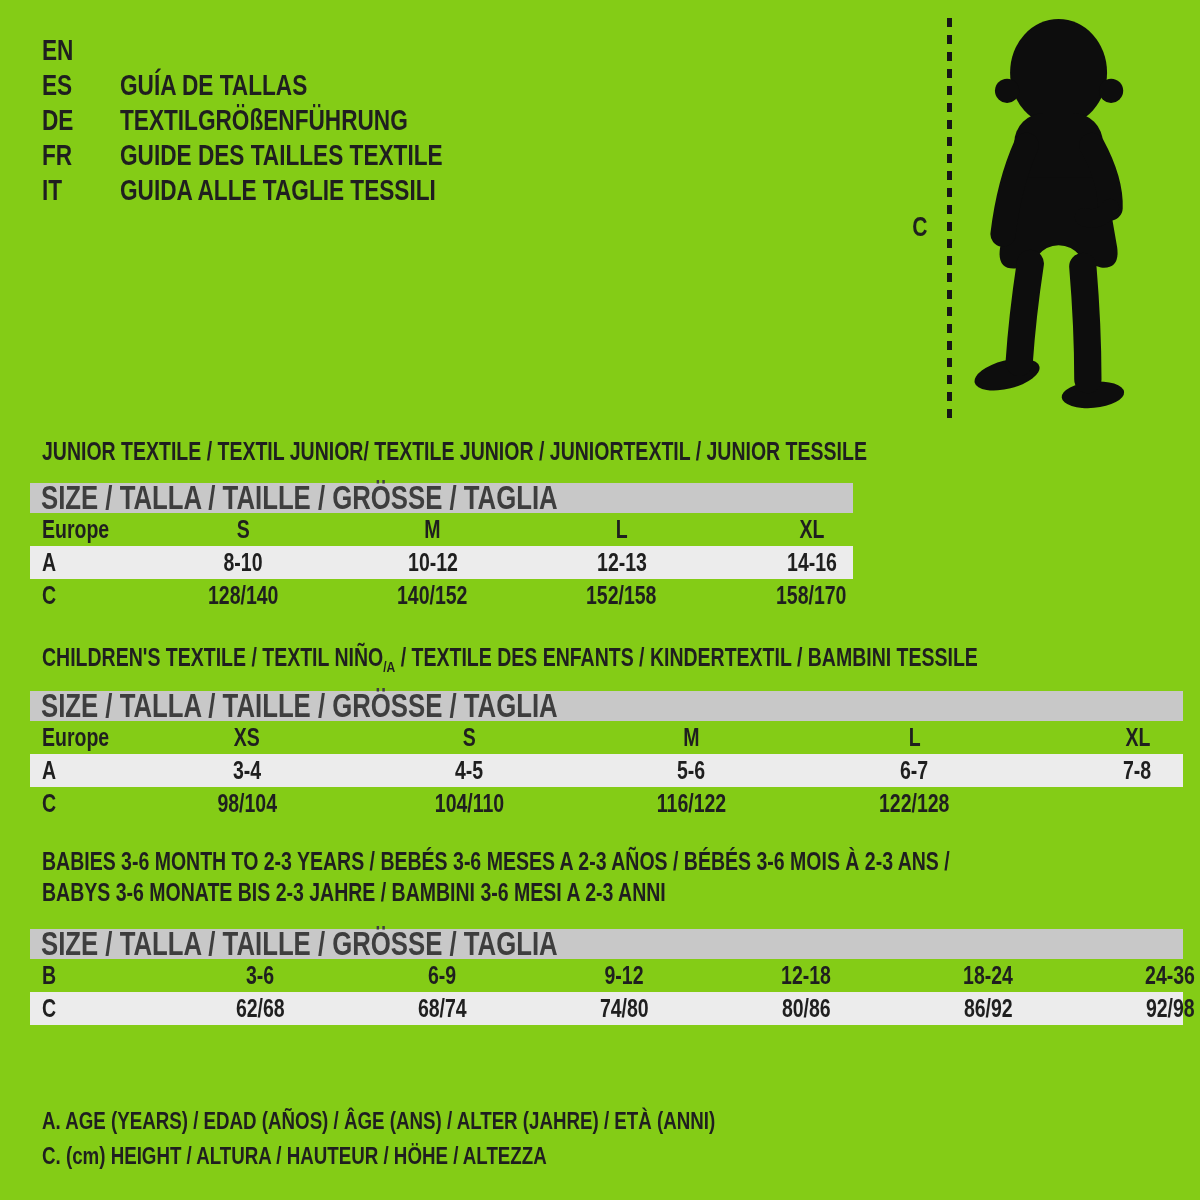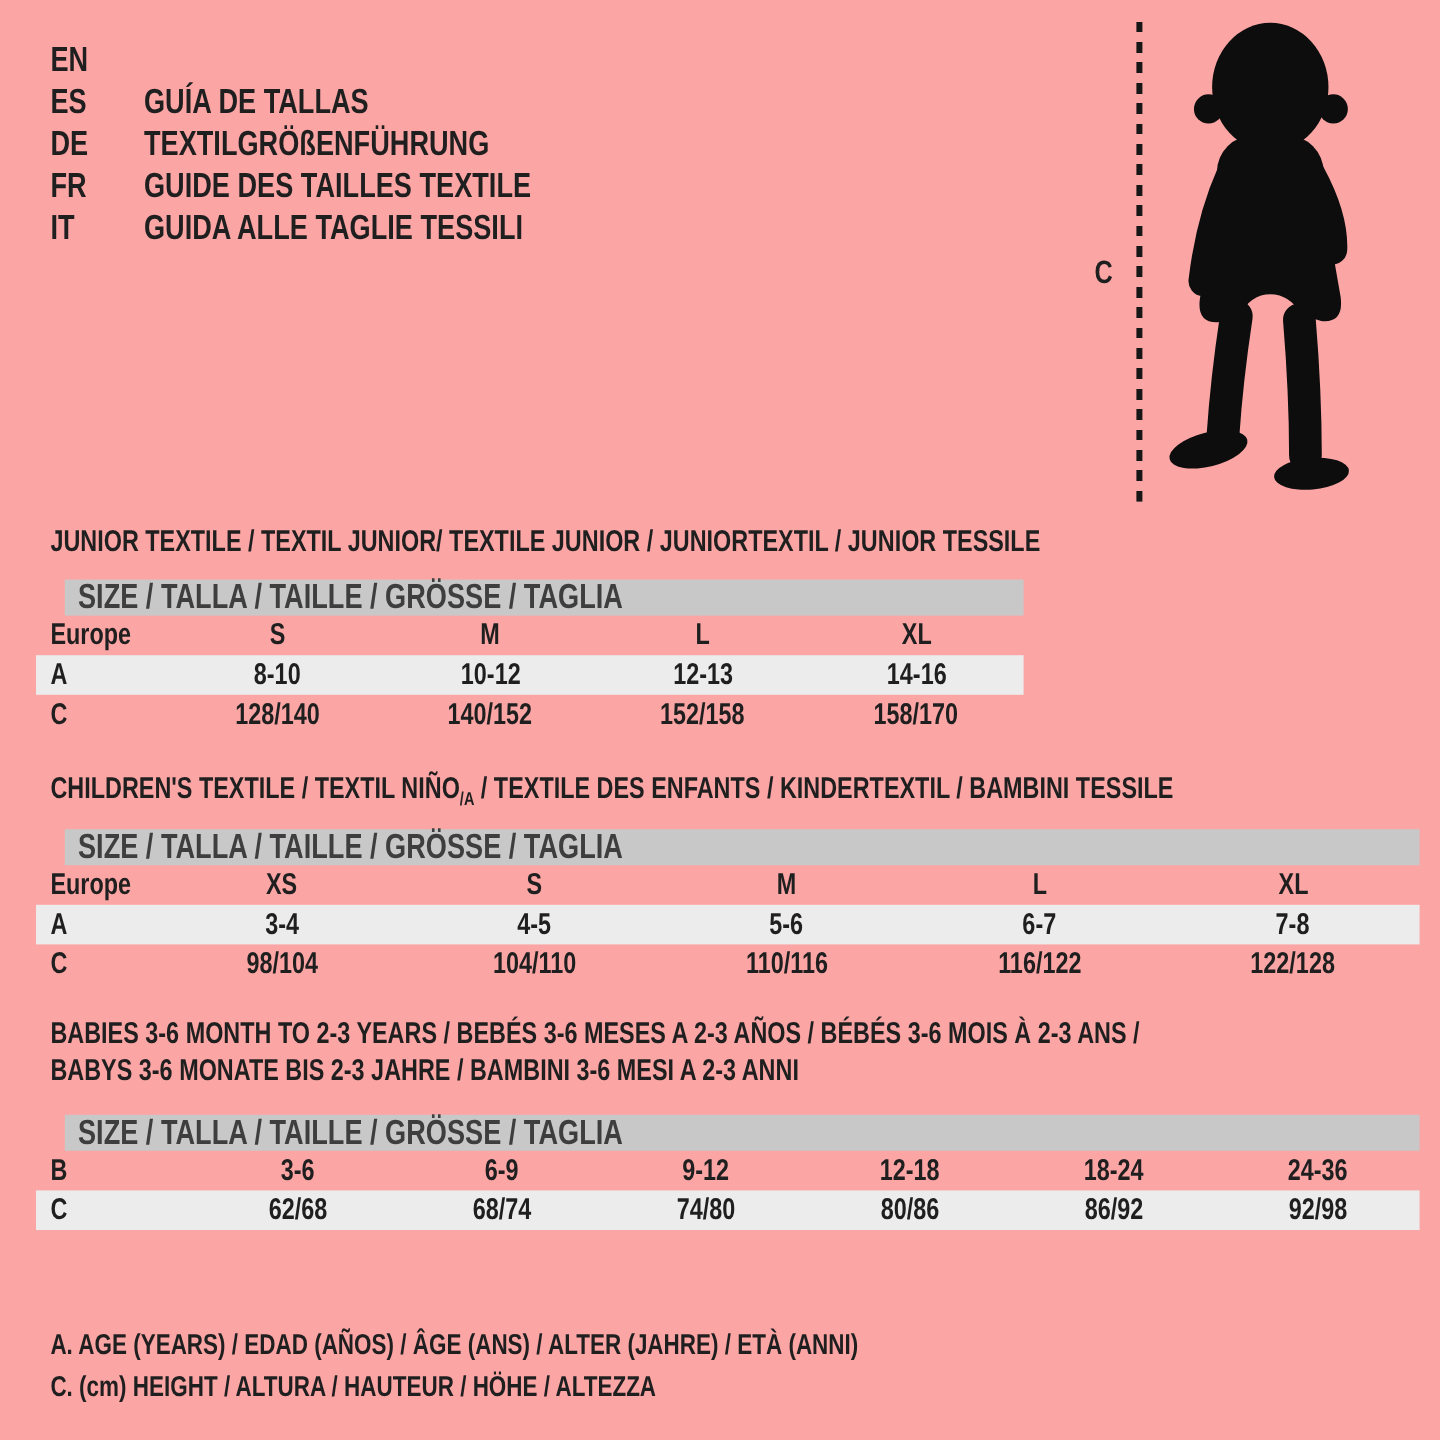--- a/index.html
+++ b/index.html
@@ -1,16 +1,16 @@
 <!DOCTYPE html>
 <html><head>
 <meta charset="utf-8">
 <style>
   html,body{margin:0;padding:0;background:#ffffff;}
-  .page{position:relative;width:1200px;height:1200px;background:#fca5a5;overflow:hidden;
+  .page{position:relative;width:1200px;height:1200px;background:#84cc16;overflow:hidden;
         font-family:"Liberation Sans",sans-serif;font-weight:700;color:#1f1f1f;}
   
   .cx{display:inline-block;white-space:nowrap;transform:scaleX(.78);transform-origin:0 50%;}
   .cxc{display:inline-block;white-space:nowrap;transform:scaleX(.78);transform-origin:50% 50%;}
 
   
   .lang{position:absolute;left:42px;top:33px;}
   .lang-row{display:flex;height:35px;align-items:center;font-size:29px;}
   .lang-code{width:78px;}
 
@@ -23,22 +23,22 @@
   
   .sec-title{position:absolute;left:42px;font-size:25px;line-height:31px;white-space:nowrap;}
   .sub{font-size:.62em;vertical-align:sub;}
 
   
   .tbl{position:absolute;left:30px;}
   .t1{top:483px;width:823px;}
   .t2{top:691px;width:1153px;}
   .t3{top:929px;width:1153px;}
   .band{height:30px;background:#c8c8c8;color:#3e3e3e;display:flex;align-items:center;
-        padding-left:11px;font-size:29px;box-sizing:border-box;margin-left:24px;}
-  .grid-row{display:grid;height:33px;align-items:center;font-size:25px;}
+        padding-left:11px;font-size:33px;box-sizing:border-box;}
+  .grid-row{display:grid;height:33px;align-items:center;font-size:25px;gap:12px;}
   .t1 .grid-row{grid-template-columns:113px 177px 177px 177px 179px;}
   .t2 .grid-row{grid-template-columns:100px 210px 210px 211px 211px 211px;}
   .t3 .grid-row{grid-template-columns:133px 170px 170px 170px 170px 170px 170px;}
   .lab{padding-left:12px;}
   .val{text-align:center;}
   .shade{background:#ececec;}
 
   
   .legend{position:absolute;left:42px;top:1071px;font-size:24px;line-height:35px;margin-top:32px;}
 </style>
@@ -140,21 +140,20 @@
       <span class="val"><span class="cxc">3-4</span></span>
       <span class="val"><span class="cxc">4-5</span></span>
       <span class="val"><span class="cxc">5-6</span></span>
       <span class="val"><span class="cxc">6-7</span></span>
       <span class="val"><span class="cxc">7-8</span></span>
     </div>
     <div class="grid-row">
       <span class="lab"><span class="cx">C</span></span>
       <span class="val"><span class="cxc">98/104</span></span>
       <span class="val"><span class="cxc">104/110</span></span>
-      <span class="val"><span class="cxc">110/116</span></span>
       <span class="val"><span class="cxc">116/122</span></span>
       <span class="val"><span class="cxc">122/128</span></span>
     </div>
   </div>
 
   <div class="sec-title" style="top:846px">
     <div><span class="cx">BABIES 3-6 MONTH TO 2-3 YEARS / BEBÉS 3-6 MESES A 2-3 AÑOS / BÉBÉS 3-6 MOIS À 2-3 ANS /</span></div>
     <div><span class="cx">BABYS 3-6 MONATE BIS 2-3 JAHRE / BAMBINI 3-6 MESI A 2-3 ANNI</span></div>
   </div>
   <div class="tbl t3">

